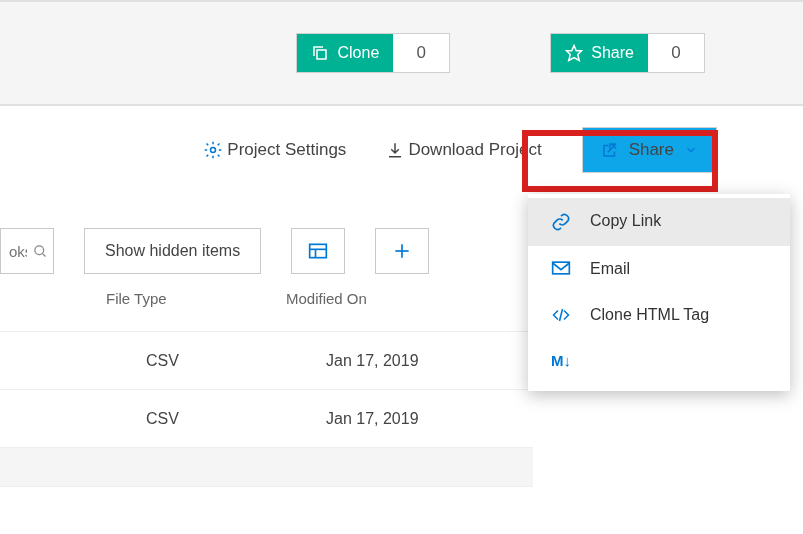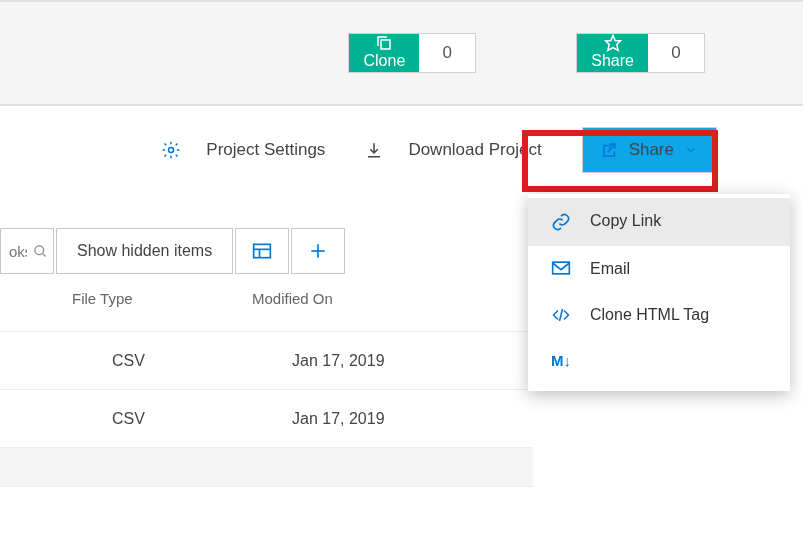--- a/index.html
+++ b/index.html
@@ -28,23 +28,23 @@
       display: flex;
       align-items: stretch;
       height: 40px;
       border: 1px solid #d0d0d0;
     }
     .stat-left {
       background: #00b294;
       color: #fff;
       display: flex;
       align-items: center;
+      gap: 8px;
       padding: 0 14px;
       font-size: 16px;
-      flex-direction: column;
     }
     .stat-right {
       background: #fff;
       color: #555;
       display: flex;
       align-items: center;
       justify-content: center;
       width: 56px;
       font-size: 17px;
     }
@@ -57,21 +57,21 @@
       gap: 40px;
       font-size: 17px;
       color: #444;
       position: absolute;
       top: 106px;
       left: 0; right: 0;
     }
     .action-item {
       display: flex;
       align-items: center;
-      gap: 25px;
+      gap: 4px;
       cursor: pointer;
     }
     .action-item .blue { color: #0078d4; }
     .share-button {
       display: flex;
       align-items: center;
       gap: 10px;
       background: #0ea5e9;
       border: 1px solid #d0d0d0;
       padding: 10px 18px;
@@ -150,37 +150,37 @@
     .tool-btn {
       height: 46px;
       border: 1px solid #c8c8c8;
       background: #fff;
       display: flex;
       align-items: center;
       justify-content: center;
       padding: 0 20px;
       font-size: 16px;
       color: #444;
-      margin-left: 2px;
+      margin-left: 30px;
       cursor: pointer;
     }
     .tool-btn.icon-only { padding: 0; width: 54px; }
     .table-area {
       position: absolute;
       top: 290px;
       left: 0;
       right: 270px;
     }
     .table-header {
       display: flex;
       padding: 0 0 24px 0;
       font-size: 15px;
       color: #666;
     }
-    .col-filetype { width: 180px; margin-left: 72px; }
+    .col-filetype { width: 180px; margin-left: 106px; }
     .col-modified { width: 180px; }
     .table-row {
       display: flex;
       align-items: center;
       height: 58px;
       border-top: 1px solid #eee;
       font-size: 16px;
       color: #444;
       padding-left: 40px;
     }

